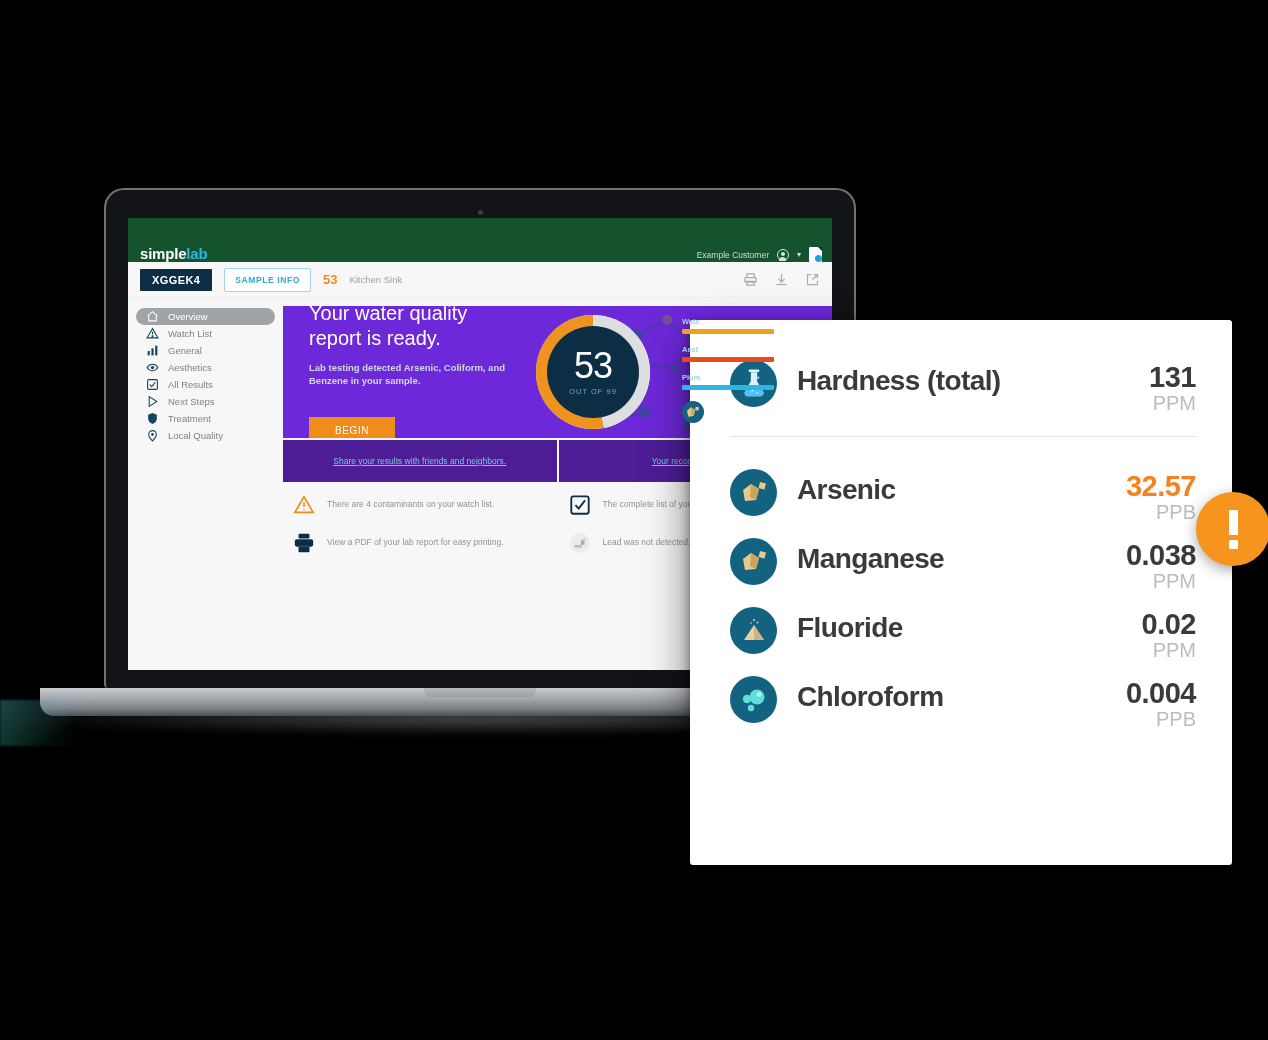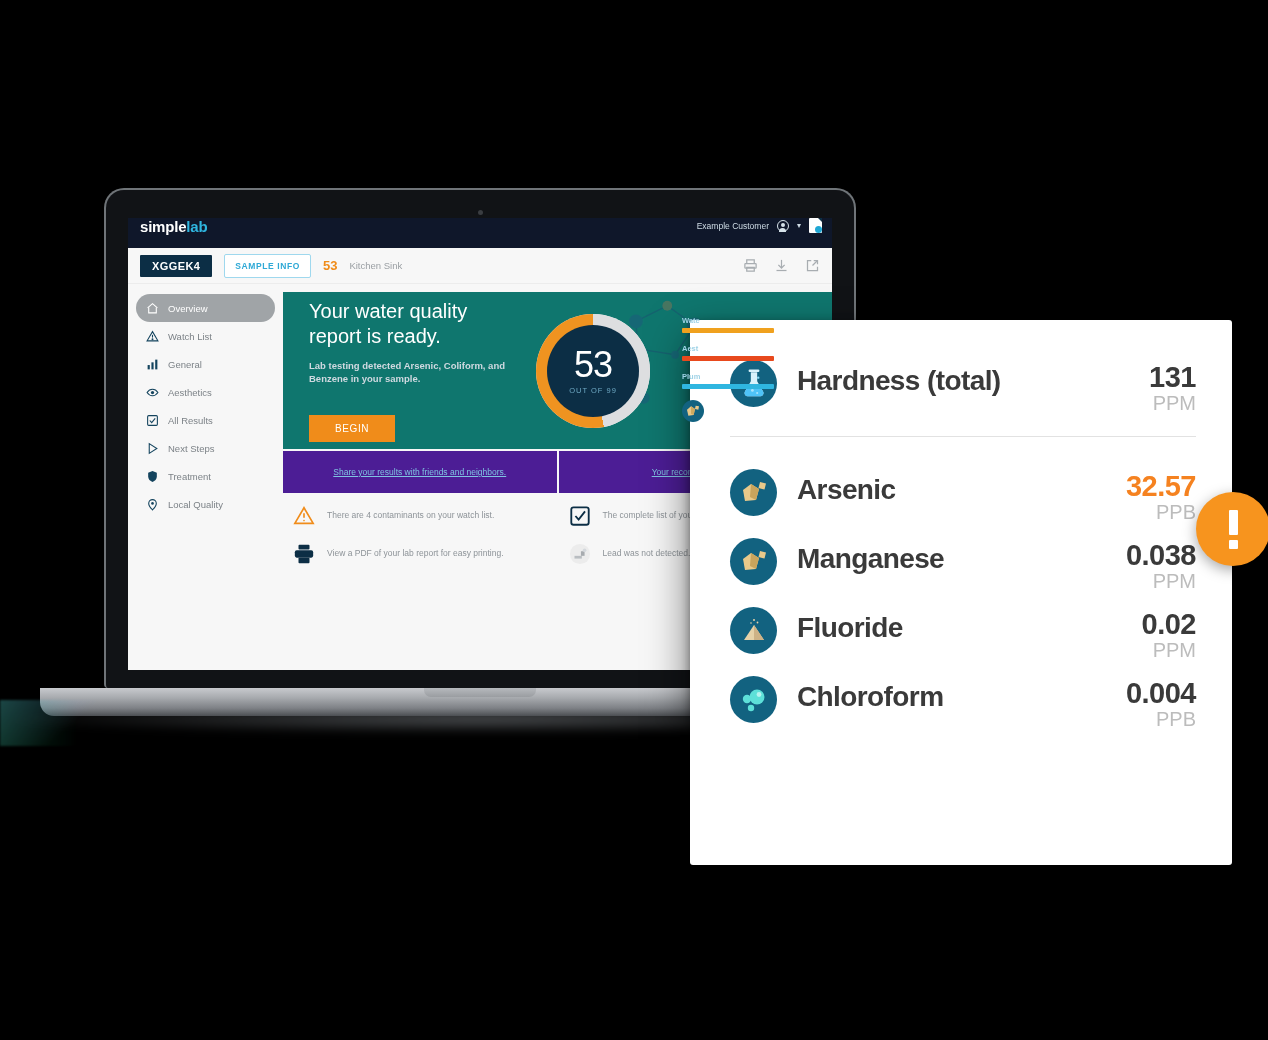--- a/index.html
+++ b/index.html
@@ -89,24 +89,24 @@
     height: 46px;
     background:
       linear-gradient(90deg, rgba(30,200,120,.25), rgba(0,0,0,0) 60%),
       linear-gradient(140deg, rgba(120,170,255,.3), rgba(0,0,0,0) 55%);
     filter: blur(1px);
     opacity: .8;
   }
 
   
   .app-topbar {
-    height: 30px;
-    background: #0f172a;
+    height: 44px;
+    background: #14532d;
     display: flex;
-    align-items: flex-start;
+    align-items: flex-end;
     justify-content: space-between;
     padding: 0 10px 0 12px;
   }
   .logo { font-size: 15px; font-weight: 700; letter-spacing: -.2px; }
   .logo .a { color: #ffffff; }
   .logo .b { color: #2fb6e0; }
 
   .topbar-right { display: flex; align-items: center; gap: 8px; }
   .cust-name { color: #cfdce5; font-size: 8.5px; }
   .avatar-ic {
@@ -154,34 +154,34 @@
   .toolbar-icons { margin-left: auto; display: flex; gap: 16px; align-items: center; }
   .tb-ic { width: 15px; height: 15px; color: #a8adb1; }
   .tb-ic svg { display: block; width: 15px; height: 15px; }
 
   
   .app-body { display: flex; height: calc(100% - 66px); background:#f7f7f7; }
 
   .sidebar { width: 155px; padding-top: 10px; flex: 0 0 155px; }
   .nav-item {
     display: flex; align-items: center; gap: 9px;
-    height: 28px; margin: 0 8px; padding: 0 10px;
+    height: 17px; margin: 0 8px; padding: 0 10px;
     border-radius: 14px; color: #7c8287; font-size: 9.5px;
   }
   .nav-item.active { background: #a0a4a7; color: #ffffff; }
   .nav-ic { width: 13px; height: 13px; flex: 0 0 13px; color: #14445e; }
   .nav-item.active .nav-ic { color: #ffffff; }
   .nav-ic svg { display: block; width: 13px; height: 13px; }
 
   .content { flex: 1; padding: 8px 0 0 0; padding-right: 0; }
 
   
   .hero {
-    background: #0f766e;
-    height: 157px;
+    background: #6d28d9;
+    height: 132px;
     position: relative;
     overflow: hidden;
     display: flex;
     align-items: center;
   }
   .molecules { position: absolute; inset: 0; opacity: .55; }
   .hero-left { position: relative; z-index: 2; padding: 0 0 0 26px; width: 235px; }
   .hero-h1 { color: #ffffff; font-size: 20px; line-height: 25px; font-weight: 400; }
   .hero-sub { color: #cfd9e0; font-size: 9.5px; line-height: 13px; margin-top: 10px; font-weight: 700; }
   .begin-btn {

